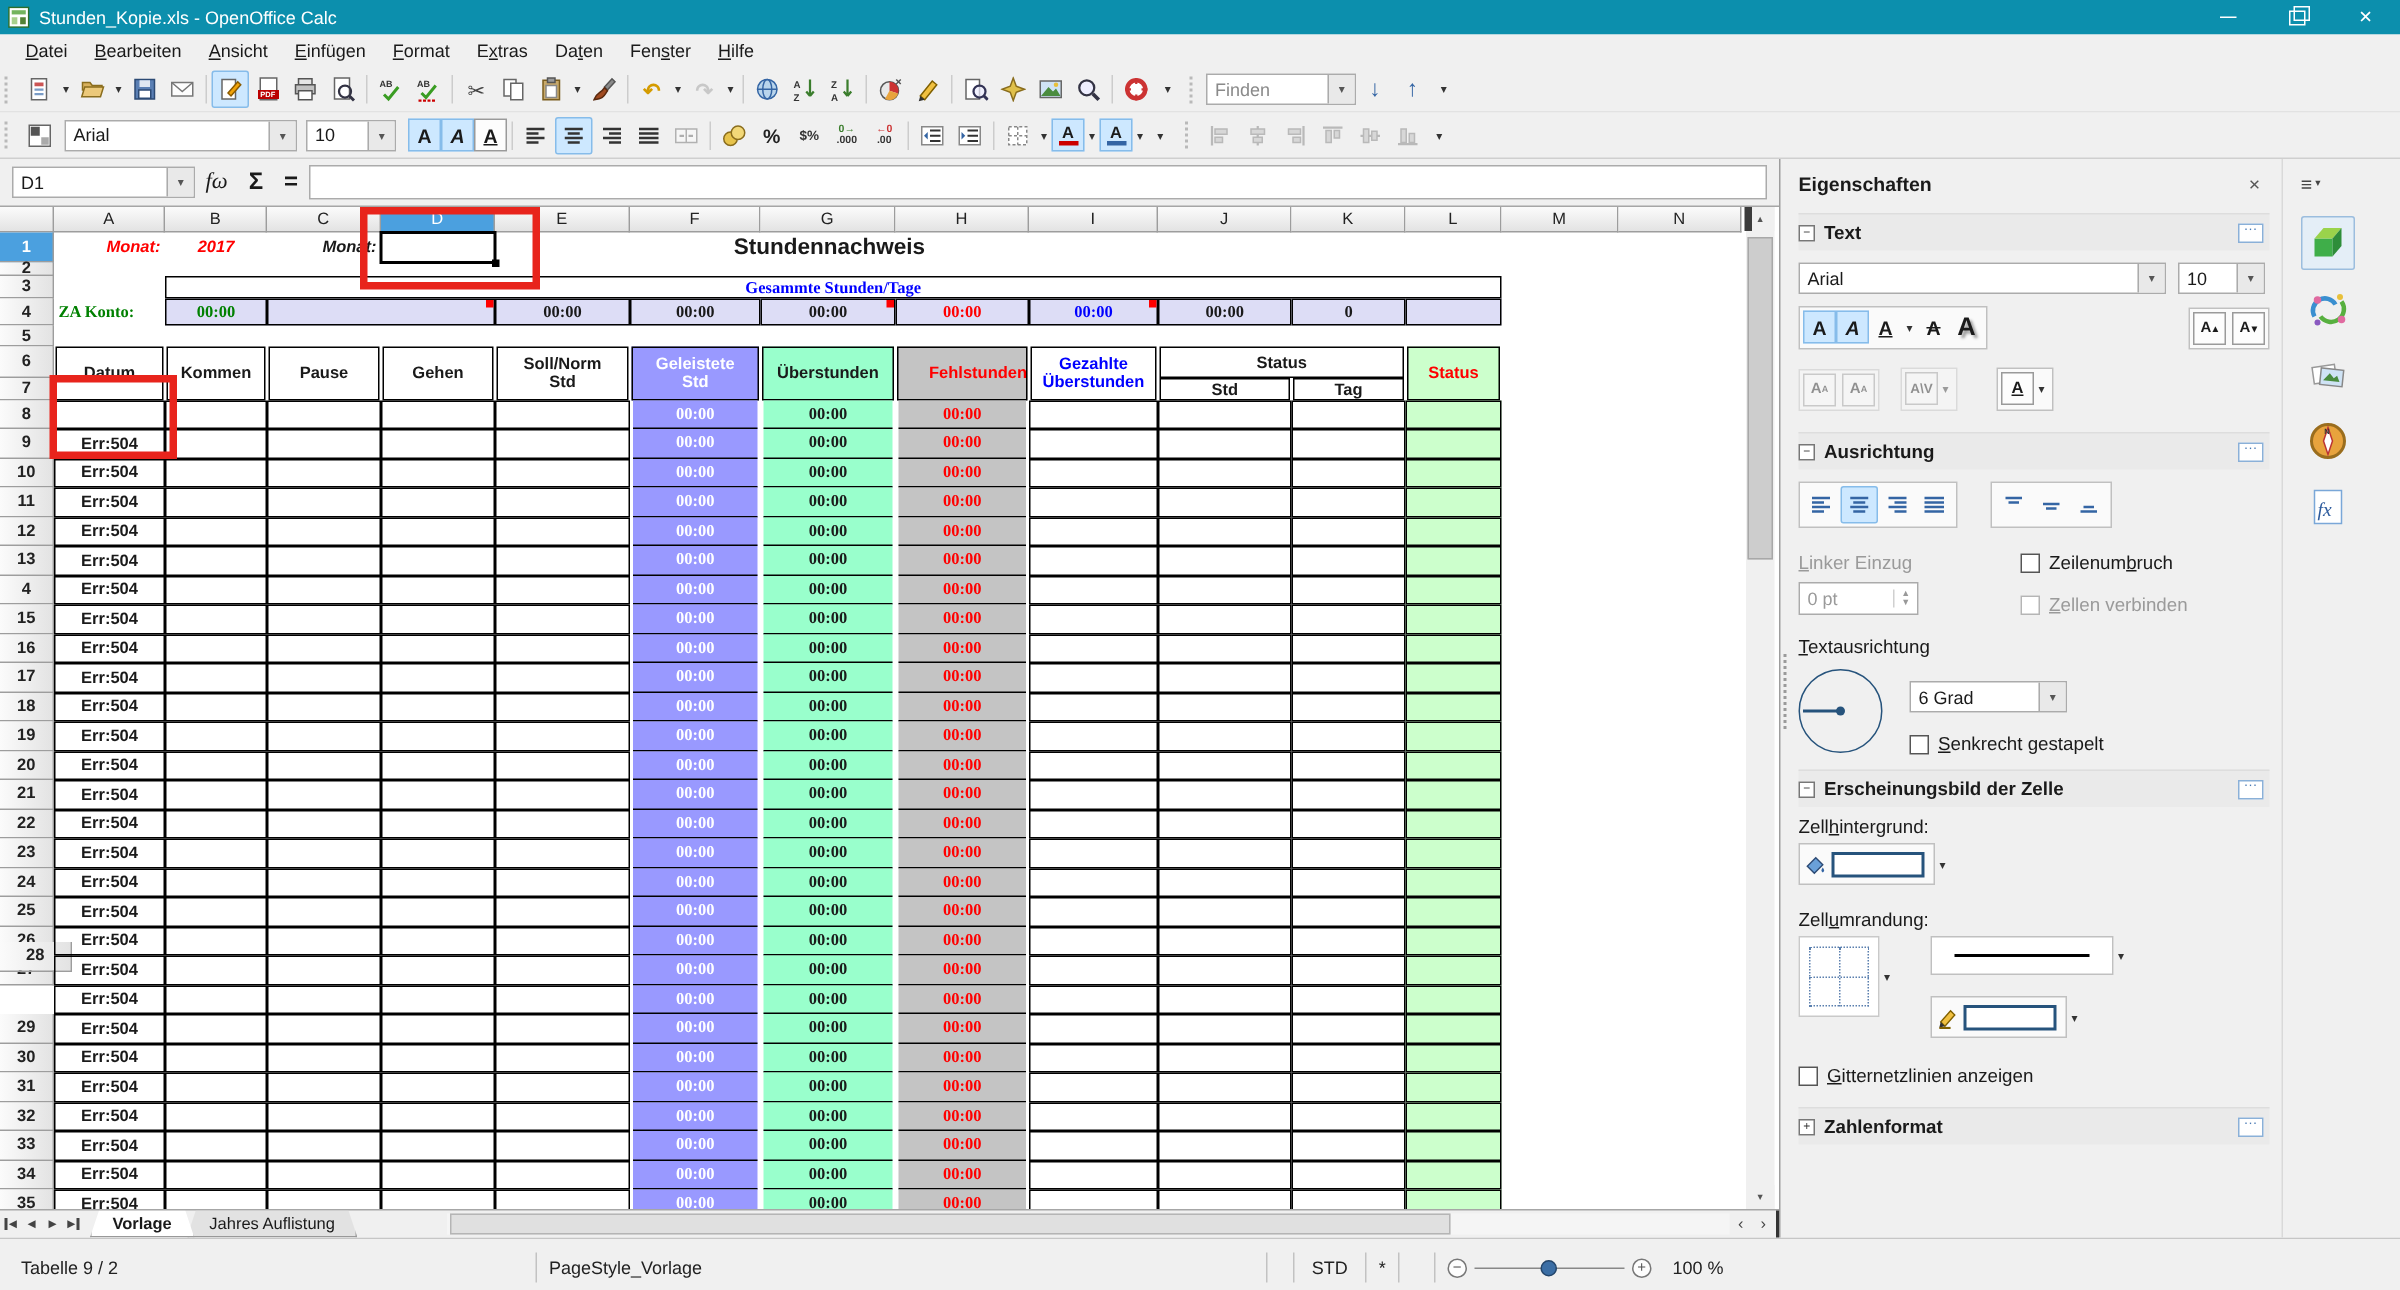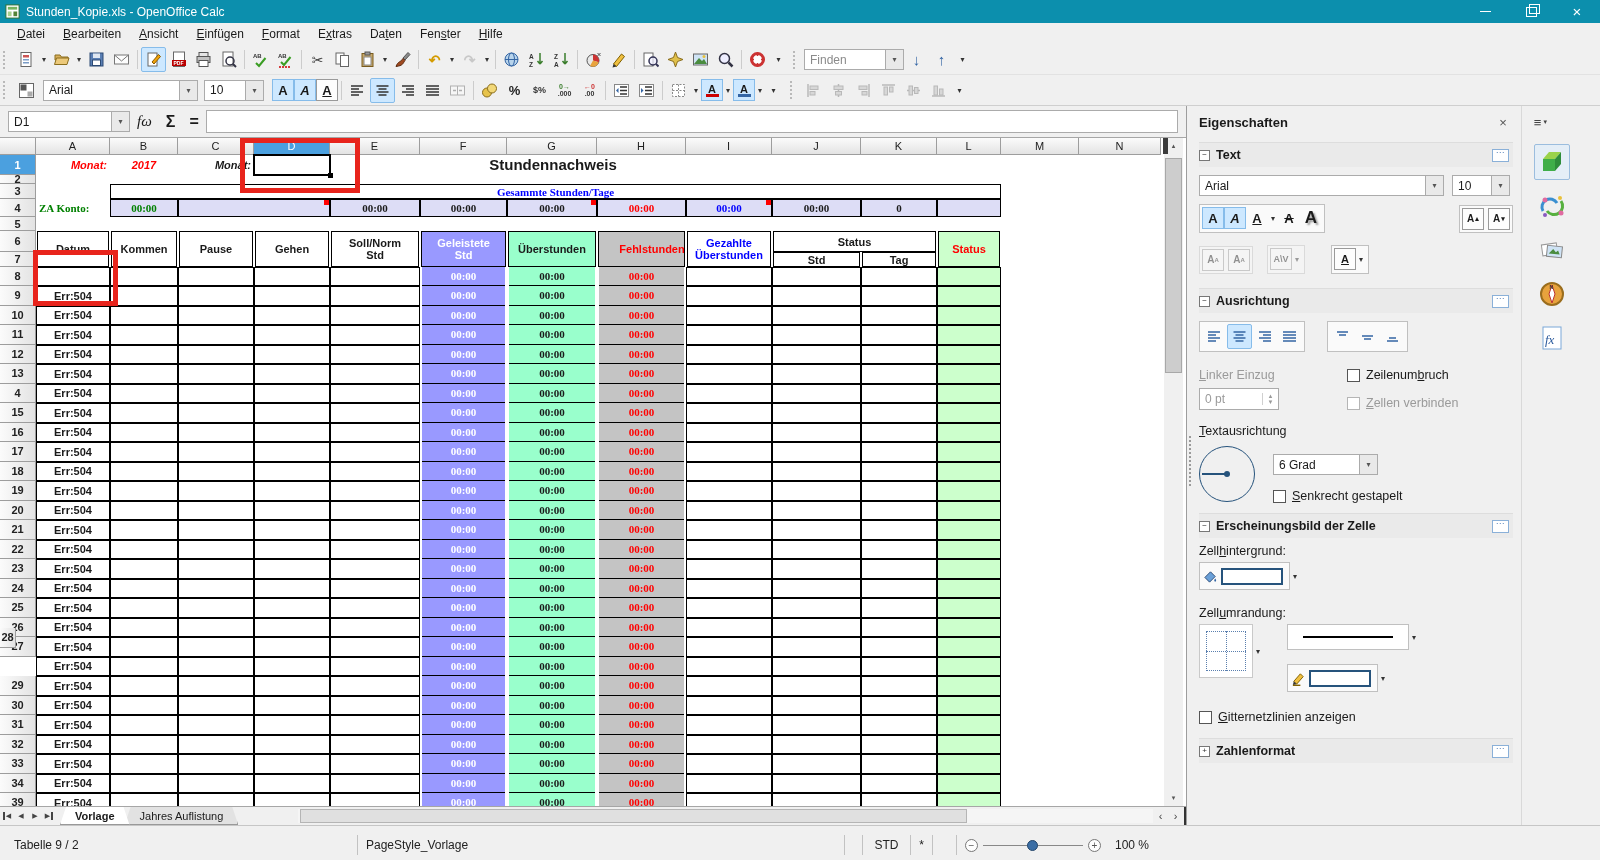--- a/index.html
+++ b/index.html
@@ -581,28 +581,28 @@
           <div class="rowhdr" style="left: 0px; top: 323.5px; width: 36px; height: 19.5px;">18</div>
           <div class="rowhdr" style="left: 0px; top: 343px; width: 36px; height: 19.5px;">19</div>
           <div class="rowhdr" style="left: 0px; top: 362.5px; width: 36px; height: 19.5px;">20</div>
           <div class="rowhdr" style="left: 0px; top: 382px; width: 36px; height: 19.5px;">21</div>
           <div class="rowhdr" style="left: 0px; top: 401.5px; width: 36px; height: 19.5px;">22</div>
           <div class="rowhdr" style="left: 0px; top: 421px; width: 36px; height: 19.5px;">23</div>
           <div class="rowhdr" style="left: 0px; top: 440.5px; width: 36px; height: 19.5px;">24</div>
           <div class="rowhdr" style="left: 0px; top: 460px; width: 36px; height: 19.5px;">25</div>
           <div class="rowhdr" style="left: 0px; top: 479.5px; width: 36px; height: 19.5px;">26</div>
           <div class="rowhdr" style="left: 0px; top: 499px; width: 36px; height: 19.5px;">27</div>
-          <div class="rowhdr" style="left: 0px; top: 490px; width: 16px; height: 19.5px;">28</div>
+          <div class="rowhdr" style="left: 0px; top: 490px; width: 48px; height: 19.5px;">28</div>
           <div class="rowhdr" style="left: 0px; top: 538px; width: 36px; height: 19.5px;">29</div>
           <div class="rowhdr" style="left: 0px; top: 557.5px; width: 36px; height: 19.5px;">30</div>
           <div class="rowhdr" style="left: 0px; top: 577px; width: 36px; height: 19.5px;">31</div>
           <div class="rowhdr" style="left: 0px; top: 596.5px; width: 36px; height: 19.5px;">32</div>
           <div class="rowhdr" style="left: 0px; top: 616px; width: 36px; height: 19.5px;">33</div>
           <div class="rowhdr" style="left: 0px; top: 635.5px; width: 36px; height: 19.5px;">34</div>
-          <div class="rowhdr" style="left: 0px; top: 655px; width: 36px; height: 19.5px;">39</div>
+          <div class="rowhdr" style="left: 0px; top: 655px; width: 36px; height: 19.5px;">35</div>
           <div class="cell t-red t-bi t-right" style="left: 36px; top: 17px; width: 74px; height: 20px;">Monat:</div>
           <div class="cell t-red t-bi t-center" style="left: 110px; top: 17px; width: 68px; height: 20px;">2017</div>
           <div class="cell t-bi t-right" style="left: 178px; top: 17px; width: 76px; height: 20px;">Monat:</div>
           <div class="cell t-title t-center" style="left: 420px; top: 17px; width: 266px; height: 20px;">Stundennachweis</div>
           <div class="cell bordered t-blue t-serif t-center" style="left: 110px; top: 46px; width: 891px; height: 15px;">Gesammte Stunden/Tage</div>
           <div class="cell t-green t-serif" style="left: 36px; top: 61px; width: 74px; height: 18px;">ZA Konto:</div>
           <div class="cell bordered bg-lav t-green t-serif t-center" style="left: 110px; top: 61px; width: 68px; height: 18px;">00:00</div>
           <div class="cell bordered bg-lav" style="left: 178px; top: 61px; width: 152px; height: 18px;"></div>
           <div class="marker" style="left: 324px; top: 62px;"></div>
           <div class="cell bordered bg-lav t-serif t-center" style="left: 330px; top: 61px; width: 90px; height: 18px;">00:00</div>

